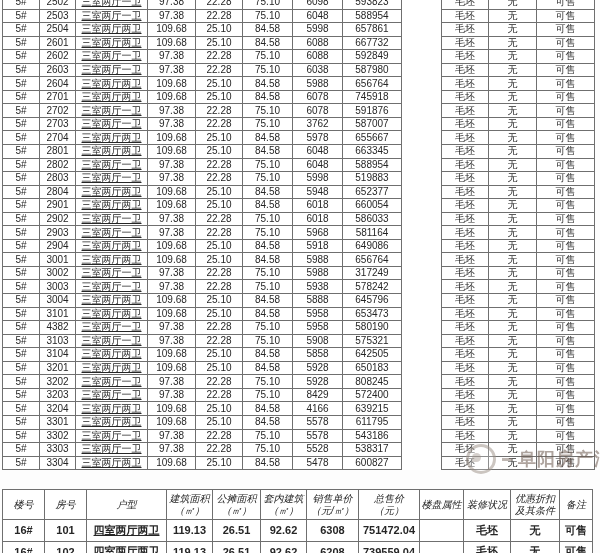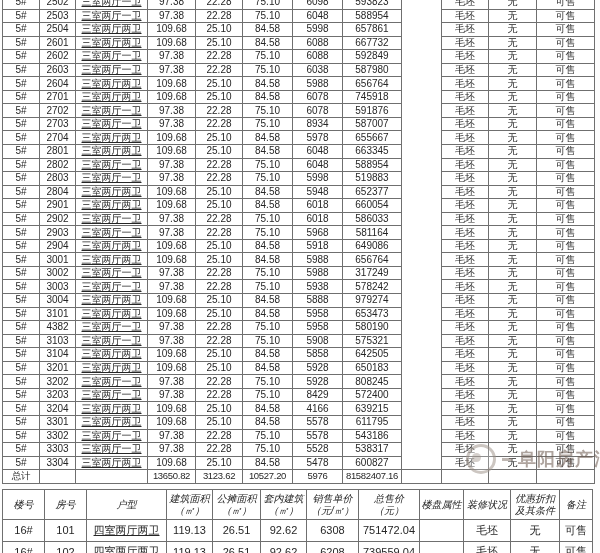--- a/index.html
+++ b/index.html
@@ -14,21 +14,21 @@
   
   #t1 { position:absolute; top:-5px; left:2px; width:592px; }
   #t1 td { border:1px solid #6f6f6f; font-size:10px; line-height:12px; }
   #t1 tr { height:13.55px; }
   #t1 td.type { text-decoration:underline; font-size:10px; }
   #t1 td.gap { border-top-style:none; border-bottom-style:none; }
   #t1 tr.total-row td { font-size:9.5px; letter-spacing:-0.3px; }
 
   
   #t2 { position:absolute; top:489px; left:2px; width:590px; }
-  #t2 th, #t2 td { border:1px solid #6f6f6f; }
+  #t2 th, #t2 td { border:1px solid #6f6f6f;font-weight:bold; }
   #t2 thead tr { height:30px;font-style:italic; }
   #t2 th { font-weight:normal; font-size:10px; line-height:12px; }
   #t2 tbody tr { height:21.5px; }
   #t2 td { font-size:11px; }
   #t2 td.type { text-decoration:underline; }
 
   
   .watermark {
     position:absolute; top:442px; left:466px; width:200px; height:34px;
     display:flex; align-items:center; gap:6px;
@@ -194,21 +194,21 @@
           <td>无</td>
           <td>可售</td>
         </tr>
         <tr>
           <td>5#</td>
           <td>2703</td>
           <td class="type">三室两厅一卫</td>
           <td>97.38</td>
           <td>22.28</td>
           <td>75.10</td>
-          <td>8934</td>
+          <td>3762</td>
           <td>587007</td>
           <td class="gap"></td>
           <td>毛坯</td>
           <td>无</td>
           <td>可售</td>
         </tr>
         <tr>
           <td>5#</td>
           <td>2704</td>
           <td class="type">三室两厅两卫</td>
@@ -377,21 +377,21 @@
           <td>可售</td>
         </tr>
         <tr>
           <td>5#</td>
           <td>3004</td>
           <td class="type">三室两厅两卫</td>
           <td>109.68</td>
           <td>25.10</td>
           <td>84.58</td>
           <td>5888</td>
-          <td>979274</td>
+          <td>645796</td>
           <td class="gap"></td>
           <td>毛坯</td>
           <td>无</td>
           <td>可售</td>
         </tr>
         <tr>
           <td>5#</td>
           <td>3101</td>
           <td class="type">三室两厅两卫</td>
           <td>109.68</td>
@@ -550,34 +550,20 @@
           <td class="type">三室两厅两卫</td>
           <td>109.68</td>
           <td>25.10</td>
           <td>84.58</td>
           <td>5478</td>
           <td>600827</td>
           <td class="gap"></td>
           <td>毛坯</td>
           <td>无</td>
           <td>可售</td>
-        </tr>
-        <tr class="total-row">
-          <td>总计</td>
-          <td></td>
-          <td></td>
-          <td>13650.82</td>
-          <td>3123.62</td>
-          <td>10527.20</td>
-          <td>5976</td>
-          <td>81582407.16</td>
-          <td></td>
-          <td></td>
-          <td></td>
-          <td></td>
         </tr>
       </tbody>
   </table>
 
   <table id="t2">
     <colgroup>
       <col style="width:42px">
         <col style="width:42px">
         <col style="width:80px">
       <col style="width:46px">

